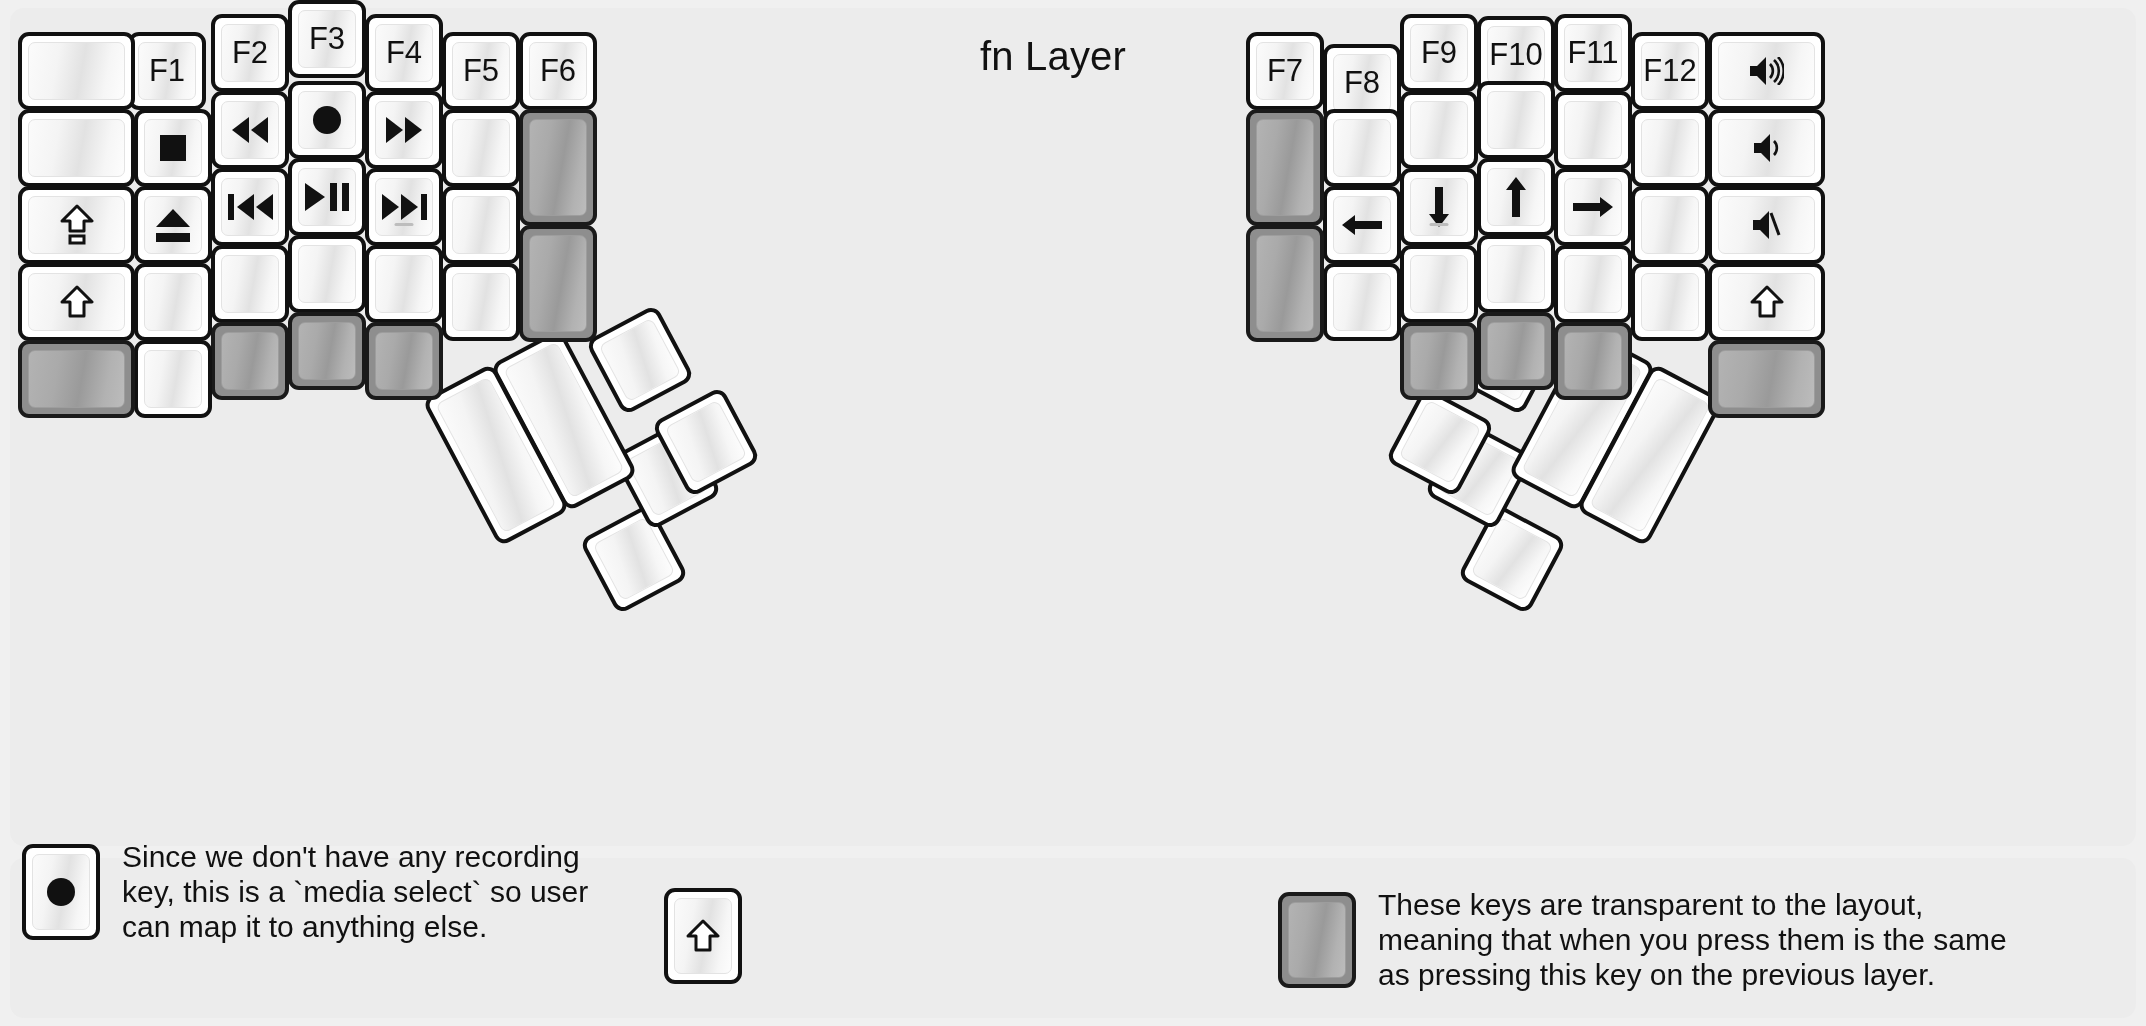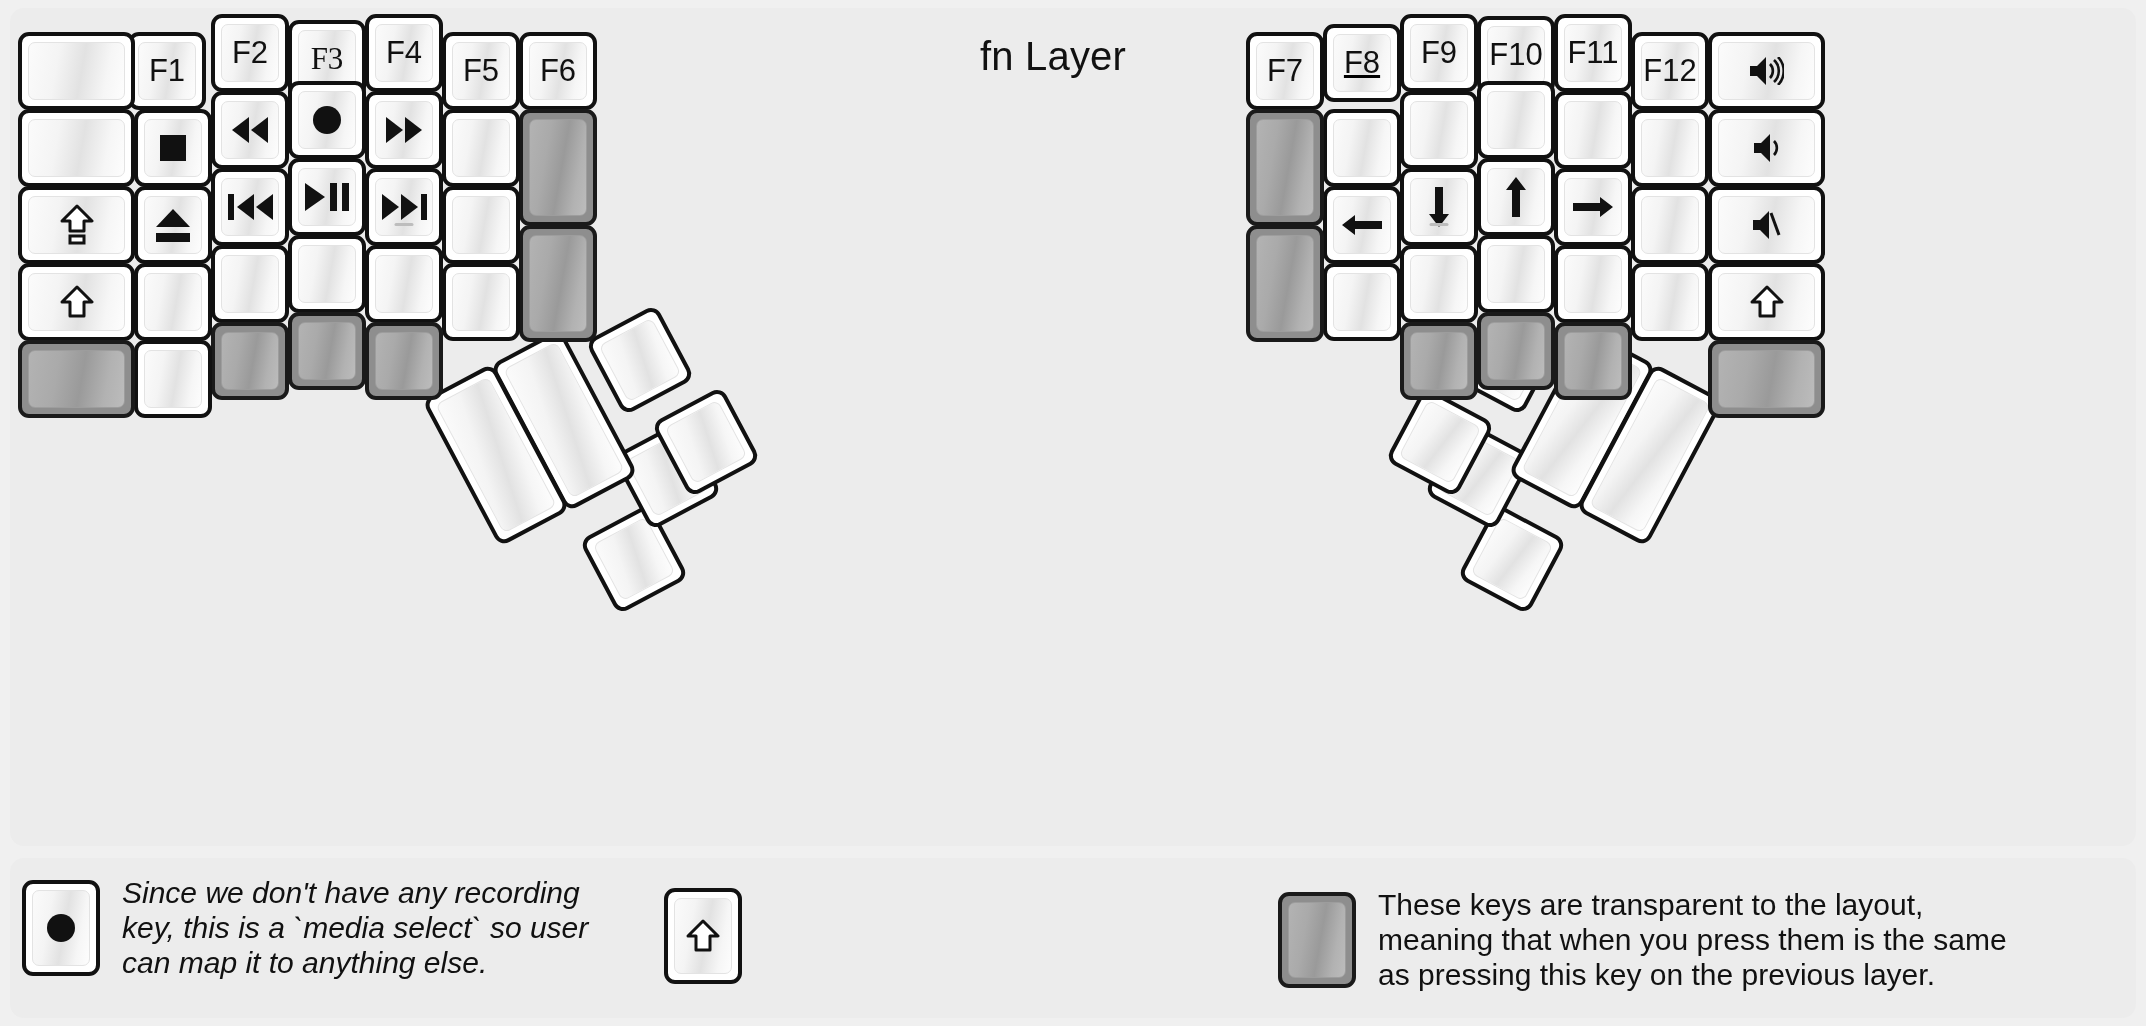--- a/index.html
+++ b/index.html
@@ -178,21 +178,21 @@
             </svg>
           </span>
         </div>
       </div>
       <div class="key" style="left: 211px; top: 245px; width: 78px; height: 78px; z-index: 98;">
         <div class="cap"></div>
       </div>
       <div class="key trans" style="left: 211px; top: 322px; width: 78px; height: 78px; z-index: 98;">
         <div class="cap"></div>
       </div>
-      <div class="key" style="left: 288px; top: 20px; width: 78px; height: 78px; z-index: 97; font-family: Liberation Serif, serif;">
+      <div class="key" style="left: 288px; top: 0; width: 78px; height: 78px; z-index: 97;">
         <div class="cap">
           <span class="lbl">F3</span>
         </div>
       </div>
       <div class="key" style="left: 288px; top: 81px; width: 78px; height: 78px; z-index: 97;">
         <div class="cap">
           <span class="glyph">
             <svg width="28" height="28" viewBox="0 0 28 28" fill="#111">
               <circle cx="14" cy="14" r="14"></circle>
             </svg>
@@ -278,21 +278,21 @@
         <div class="cap">
           <span class="lbl">F7</span>
         </div>
       </div>
       <div class="key trans" style="left: 1246px; top: 109px; width: 78px; height: 117px; z-index: 100;">
         <div class="cap"></div>
       </div>
       <div class="key trans" style="left: 1246px; top: 225px; width: 78px; height: 117px; z-index: 100;">
         <div class="cap"></div>
       </div>
-      <div class="key" style="left: 1323px; top: 24px; width: 78px; height: 78px; z-index: 99; text-decoration: underline;">
+      <div class="key" style="left: 1323px; top: 44px; width: 78px; height: 78px; z-index: 99;">
         <div class="cap">
           <span class="lbl">F8</span>
         </div>
       </div>
       <div class="key" style="left: 1323px; top: 109px; width: 78px; height: 78px; z-index: 99;">
         <div class="cap"></div>
       </div>
       <div class="key" style="left: 1323px; top: 186px; width: 78px; height: 78px; z-index: 99;">
         <div class="cap">
           <span class="glyph">
@@ -466,21 +466,21 @@
       <div class="key" style="left: 1439px; top: 433px; width: 80px; height: 84px; transform: rotate(28deg); z-index: 56;">
         <div class="cap"></div>
       </div>
       <div class="key" style="left: 1472px; top: 517px; width: 80px; height: 84px; transform: rotate(28deg); z-index: 55;">
         <div class="cap"></div>
       </div>
     </div>
 
   <div id="legend"></div>
   <div id="legend-layer">
-      <div class="lg-item" style="left: 22px; top: 876px; font-style: italic;">
+      <div class="lg-item" style="left: 22px; top: 840px;">
         <div class="key lg-key" style="position: relative; left: 0px; top: 0px;">
           <div class="cap">
             <span class="glyph">
               <svg width="28" height="28" viewBox="0 0 28 28" fill="#111">
                 <circle cx="14" cy="14" r="14"></circle>
               </svg>
             </span>
           </div>
         </div>
         <div class="lg-text">Since we don't have any recording

